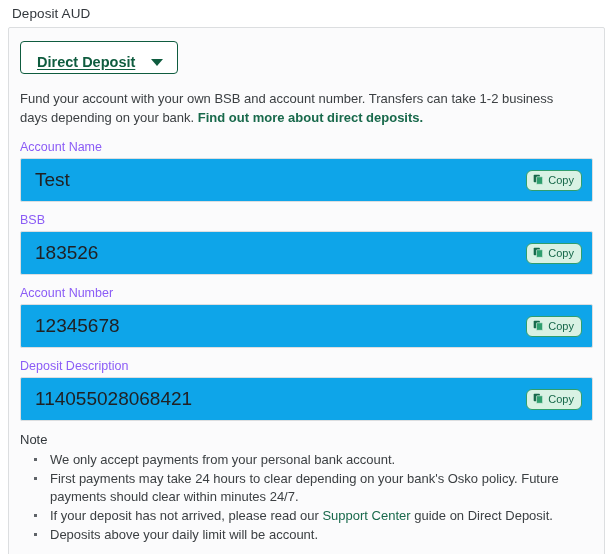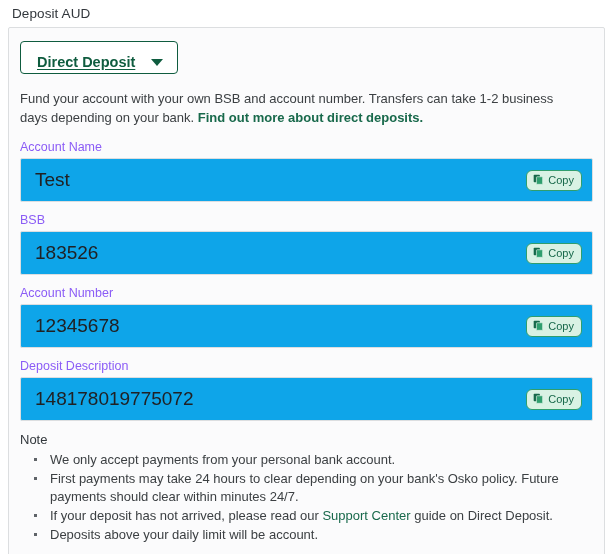--- a/index.html
+++ b/index.html
@@ -244,21 +244,21 @@
                 </svg>
               </span>
               <span class="copy-label">Copy</span>
             </div>
           </div>
         </div>
 
         <div class="field">
           <div class="field-label">Deposit Description</div>
           <div class="field-box">
-            <div class="field-value">148178019775072</div>
+            <div class="field-value">114055028068421</div>
             <div class="copy-btn">
               <span class="copy-ico">
                 <svg width="11" height="11" viewBox="0 0 16 16" aria-hidden="true">
                   <rect x="1" y="1" width="9" height="11" rx="1" fill="#17684a"></rect>
                   <rect x="5" y="4" width="9" height="11" rx="1" fill="#2f9e6e" stroke="#d9f2e4" stroke-width="1"></rect>
                 </svg>
               </span>
               <span class="copy-label">Copy</span>
             </div>
           </div>

